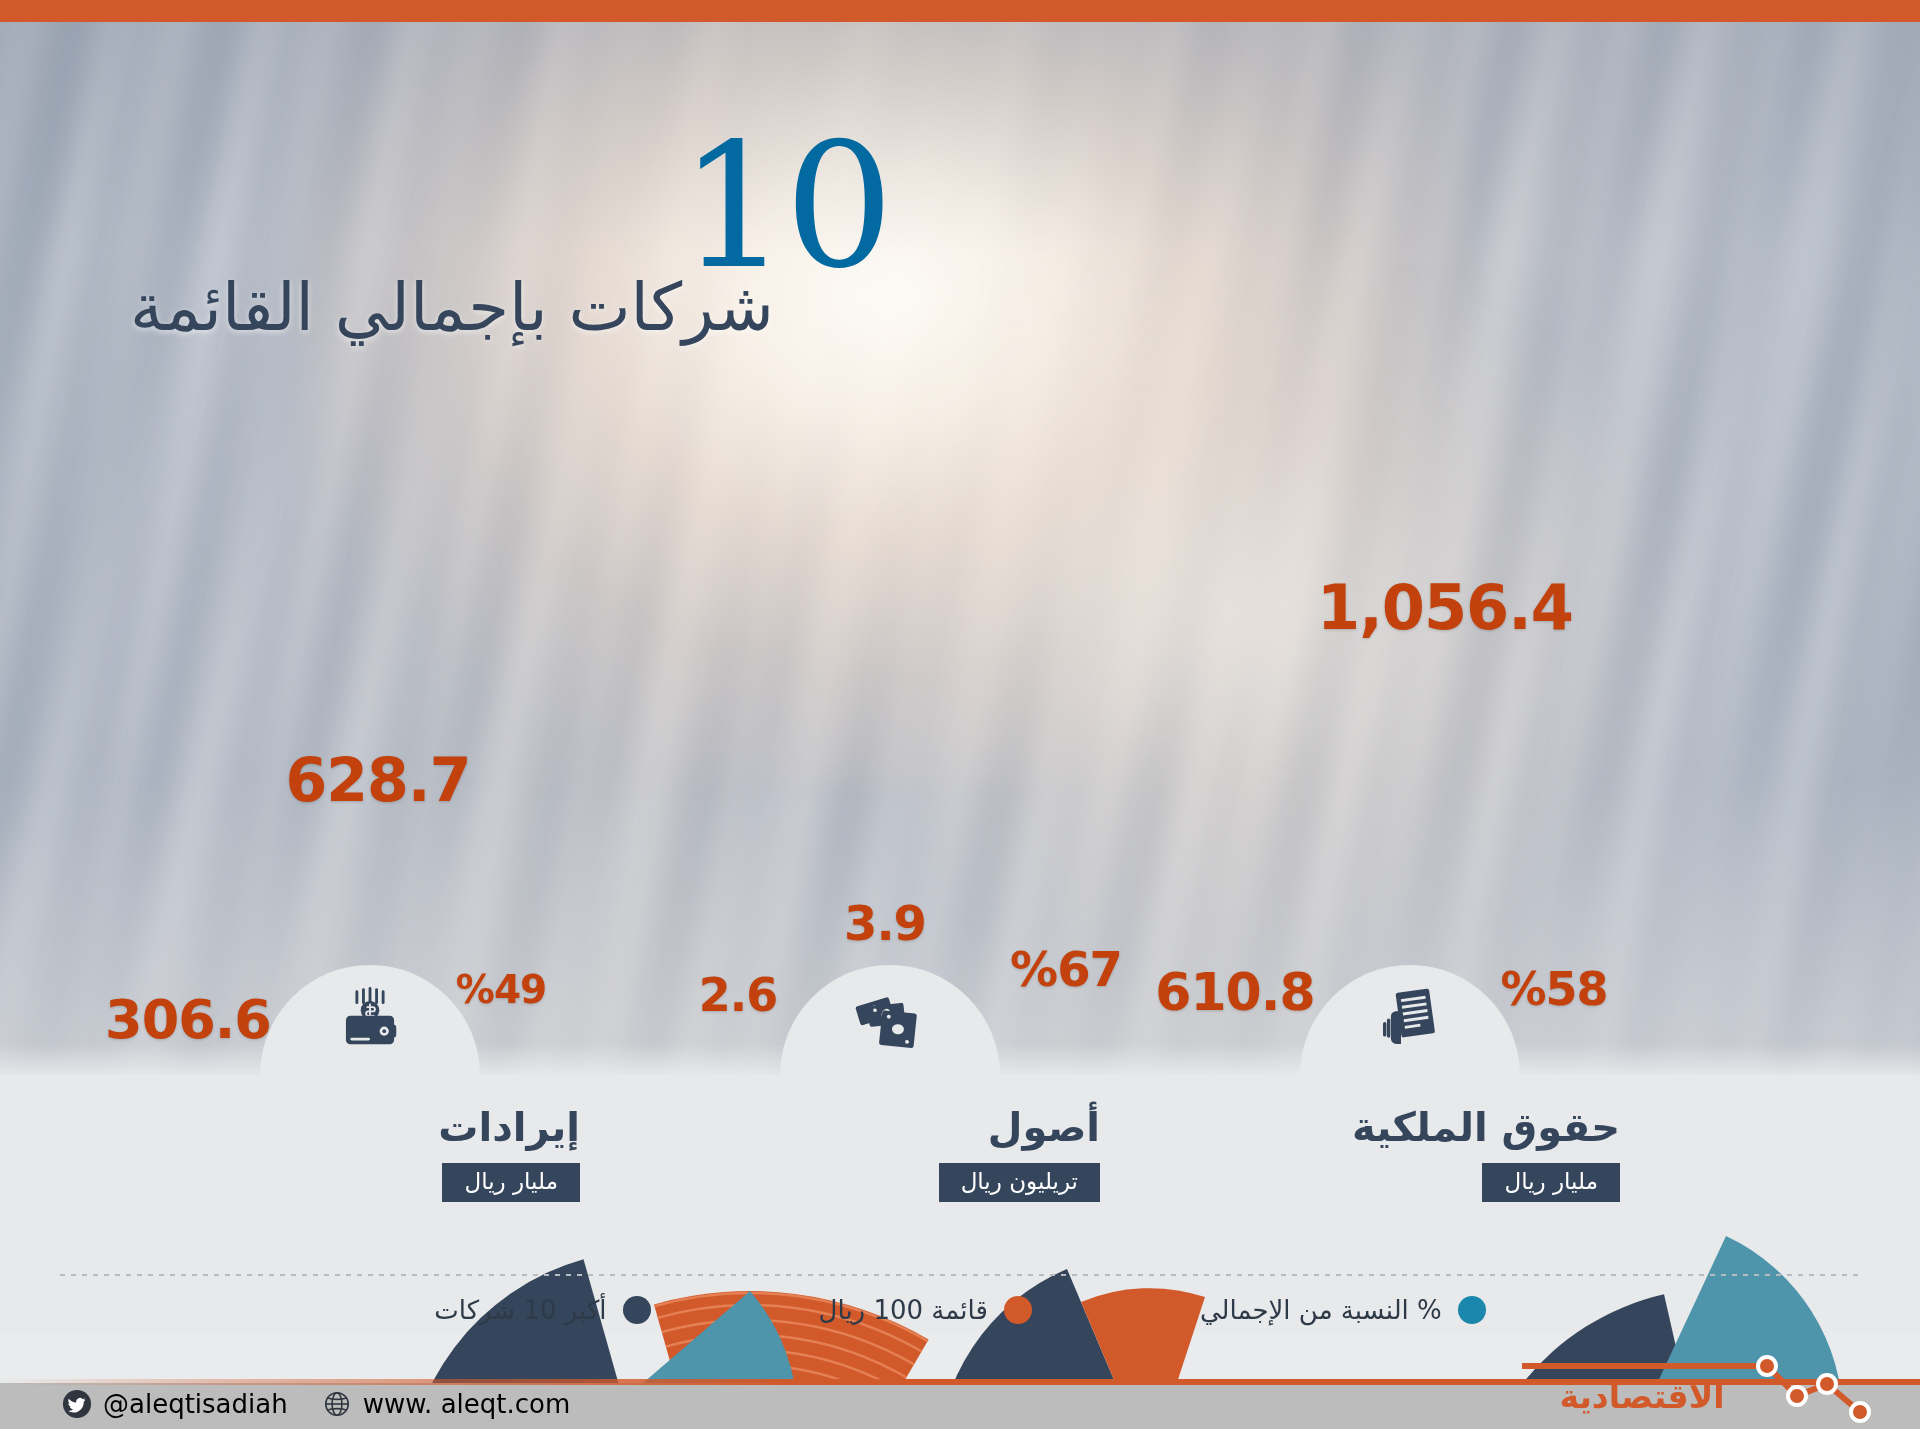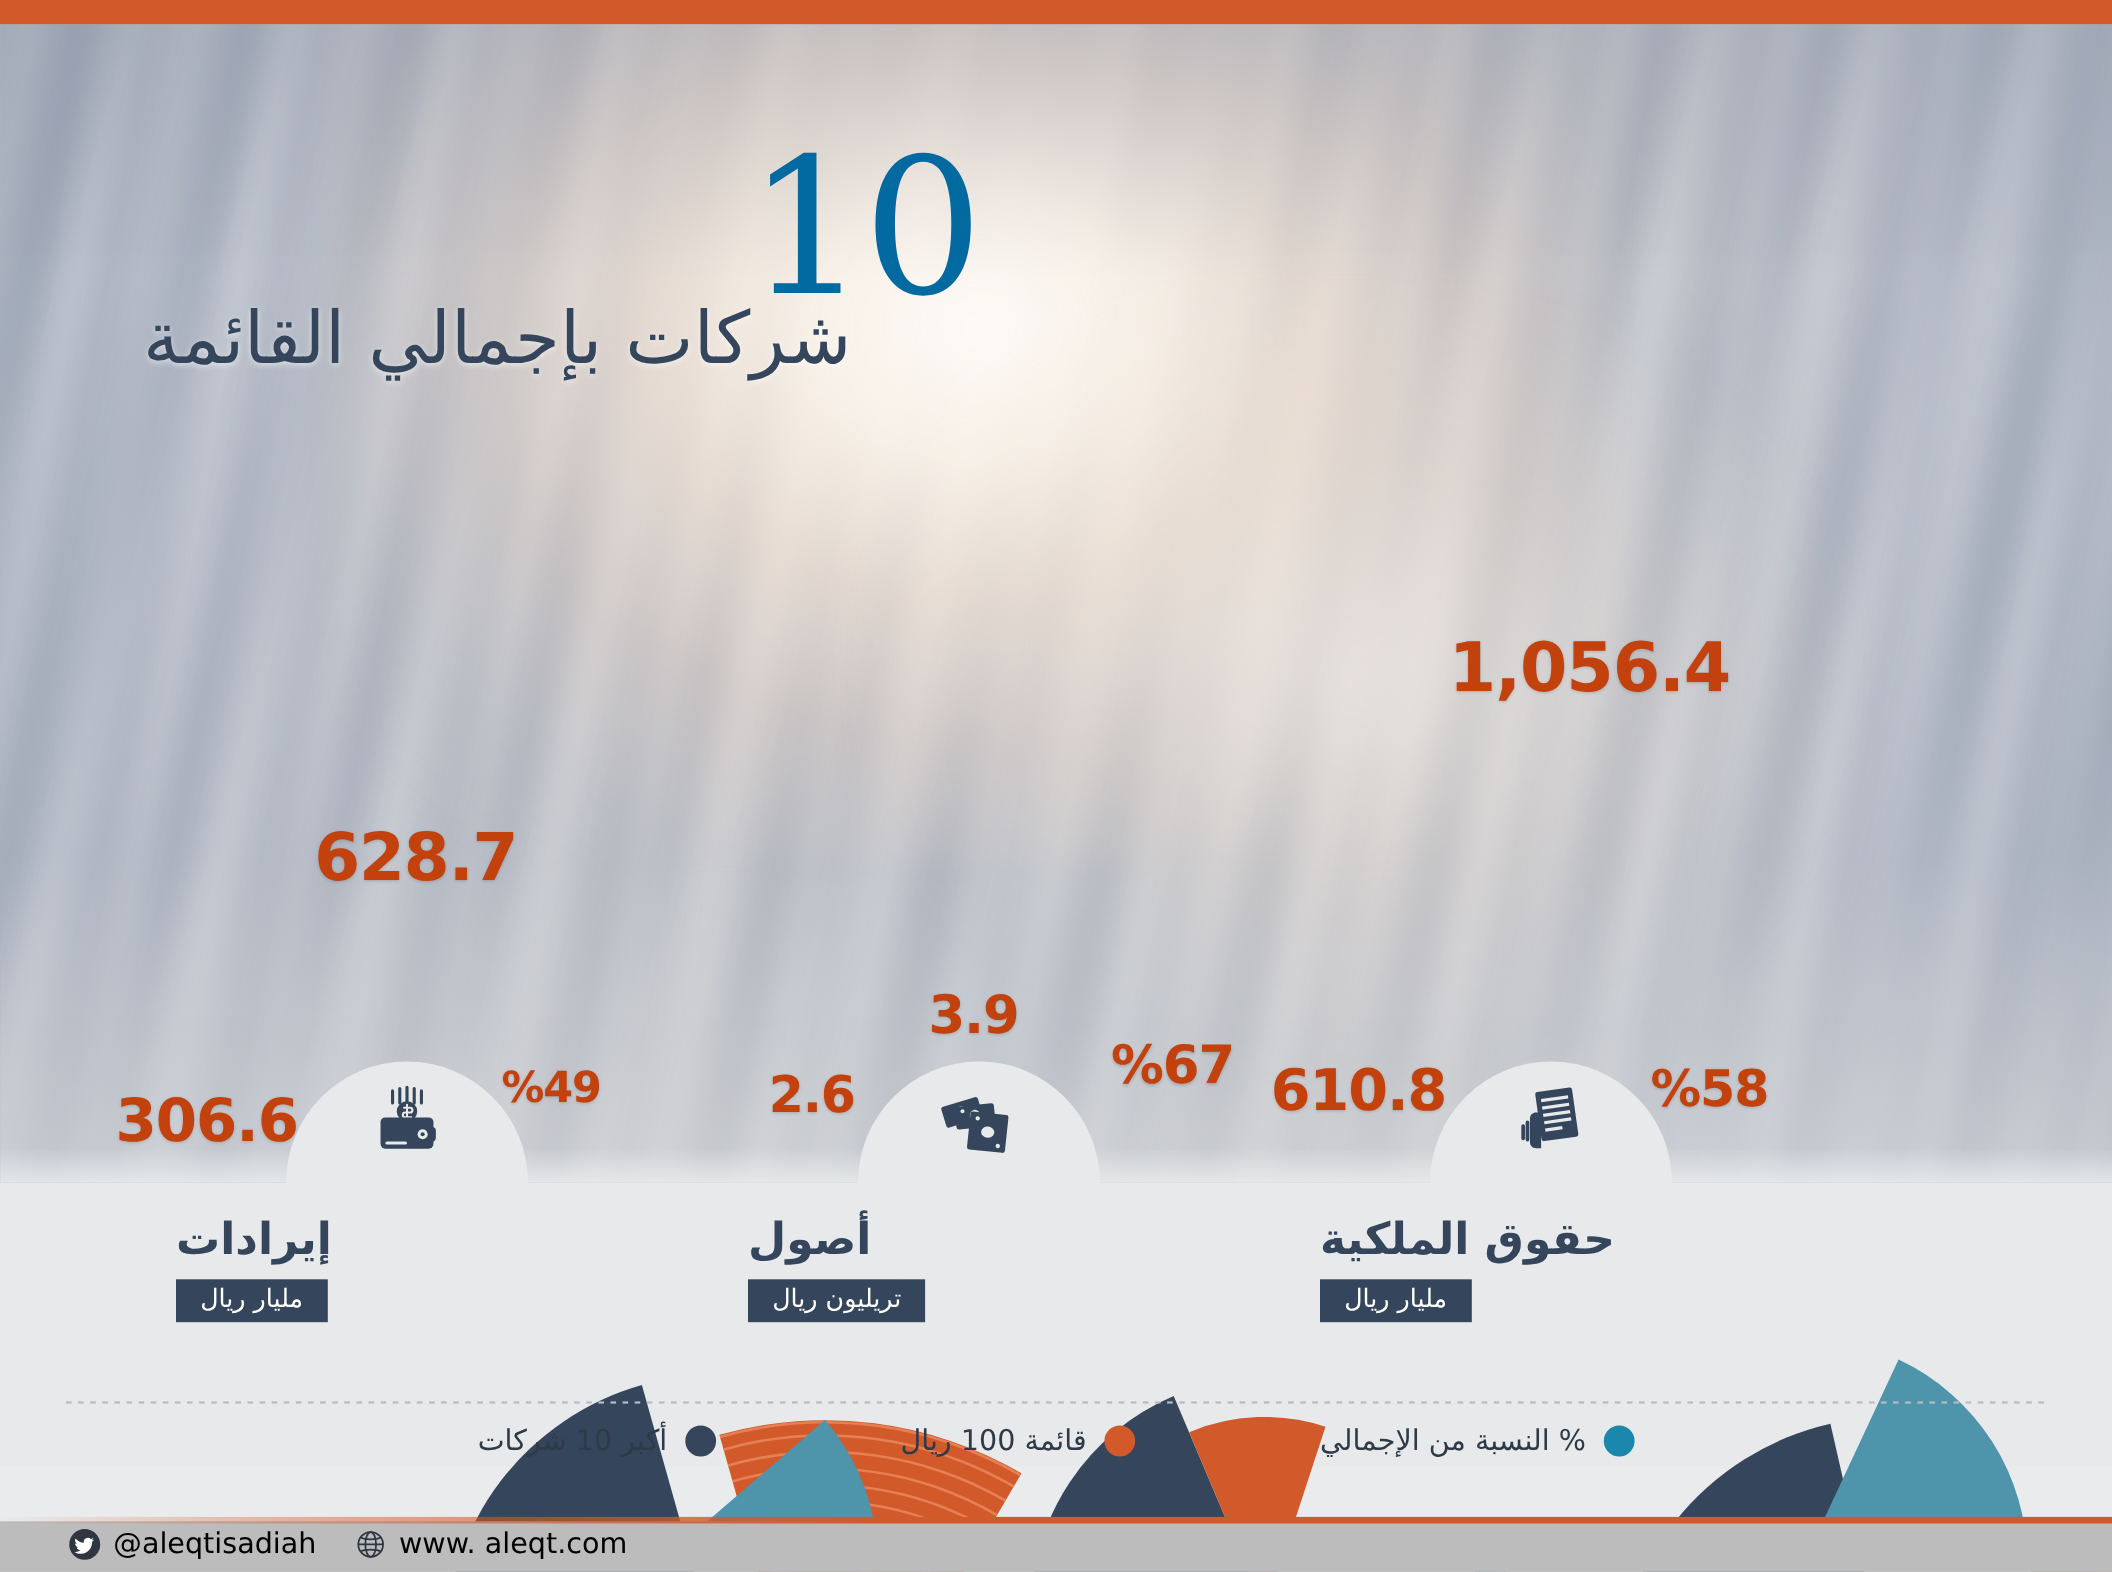--- a/index.html
+++ b/index.html
@@ -170,21 +170,21 @@
     transform:translate(-50%,-50%);
     font-family:"DejaVu Sans","Liberation Sans",sans-serif;
     text-shadow:0 1px 3px rgba(0,0,0,.18);
     direction:ltr;
   }
 
   
   .cat{
     position:absolute;
     z-index:30;
-    text-align:left;
+    text-align:right;
     width:420px;
     transform:translateX(-50%);
   }
   .cat-title{
     font-size:40px; font-weight:bold; color:#35465c; line-height:1.1;
   }
   .cat-badge{
     display:inline-block;
     margin-top:14px;
     background:#35465c;
@@ -527,14 +527,24 @@
           <ellipse cx="16" cy="16" rx="5.2" ry="12"></ellipse>
           <line x1="4" y1="16" x2="28" y2="16"></line>
           <path d="M6.6 9.4 C10 11.6 22 11.6 25.4 9.4"></path>
           <path d="M6.6 22.6 C10 20.4 22 20.4 25.4 22.6"></path>
         </svg>
       </span>
       <span>www. aleqt.com</span>
     </div>
   </div>
 
+  <div class="brand">
+    <svg width="350" height="84" viewBox="0 0 350 84">
+      <polyline points="0,20 245,20 275,50 305,38 338,66" fill="none" stroke="#d2592a" stroke-width="6"></polyline>
+      <circle cx="245" cy="20" r="9" fill="#d2592a" stroke="#ffffff" stroke-width="4"></circle>
+      <circle cx="275" cy="50" r="9" fill="#d2592a" stroke="#ffffff" stroke-width="4"></circle>
+      <circle cx="305" cy="38" r="9" fill="#d2592a" stroke="#ffffff" stroke-width="4"></circle>
+      <circle cx="338" cy="66" r="9" fill="#d2592a" stroke="#ffffff" stroke-width="4"></circle>
+      <text x="120" y="62" font-family="DejaVu Sans, sans-serif" font-size="33" font-weight="bold" fill="#d2592a" text-anchor="middle">الاقتصادية</text>
+    </svg>
+  </div>
 
 </div>
 
 </body></html>

